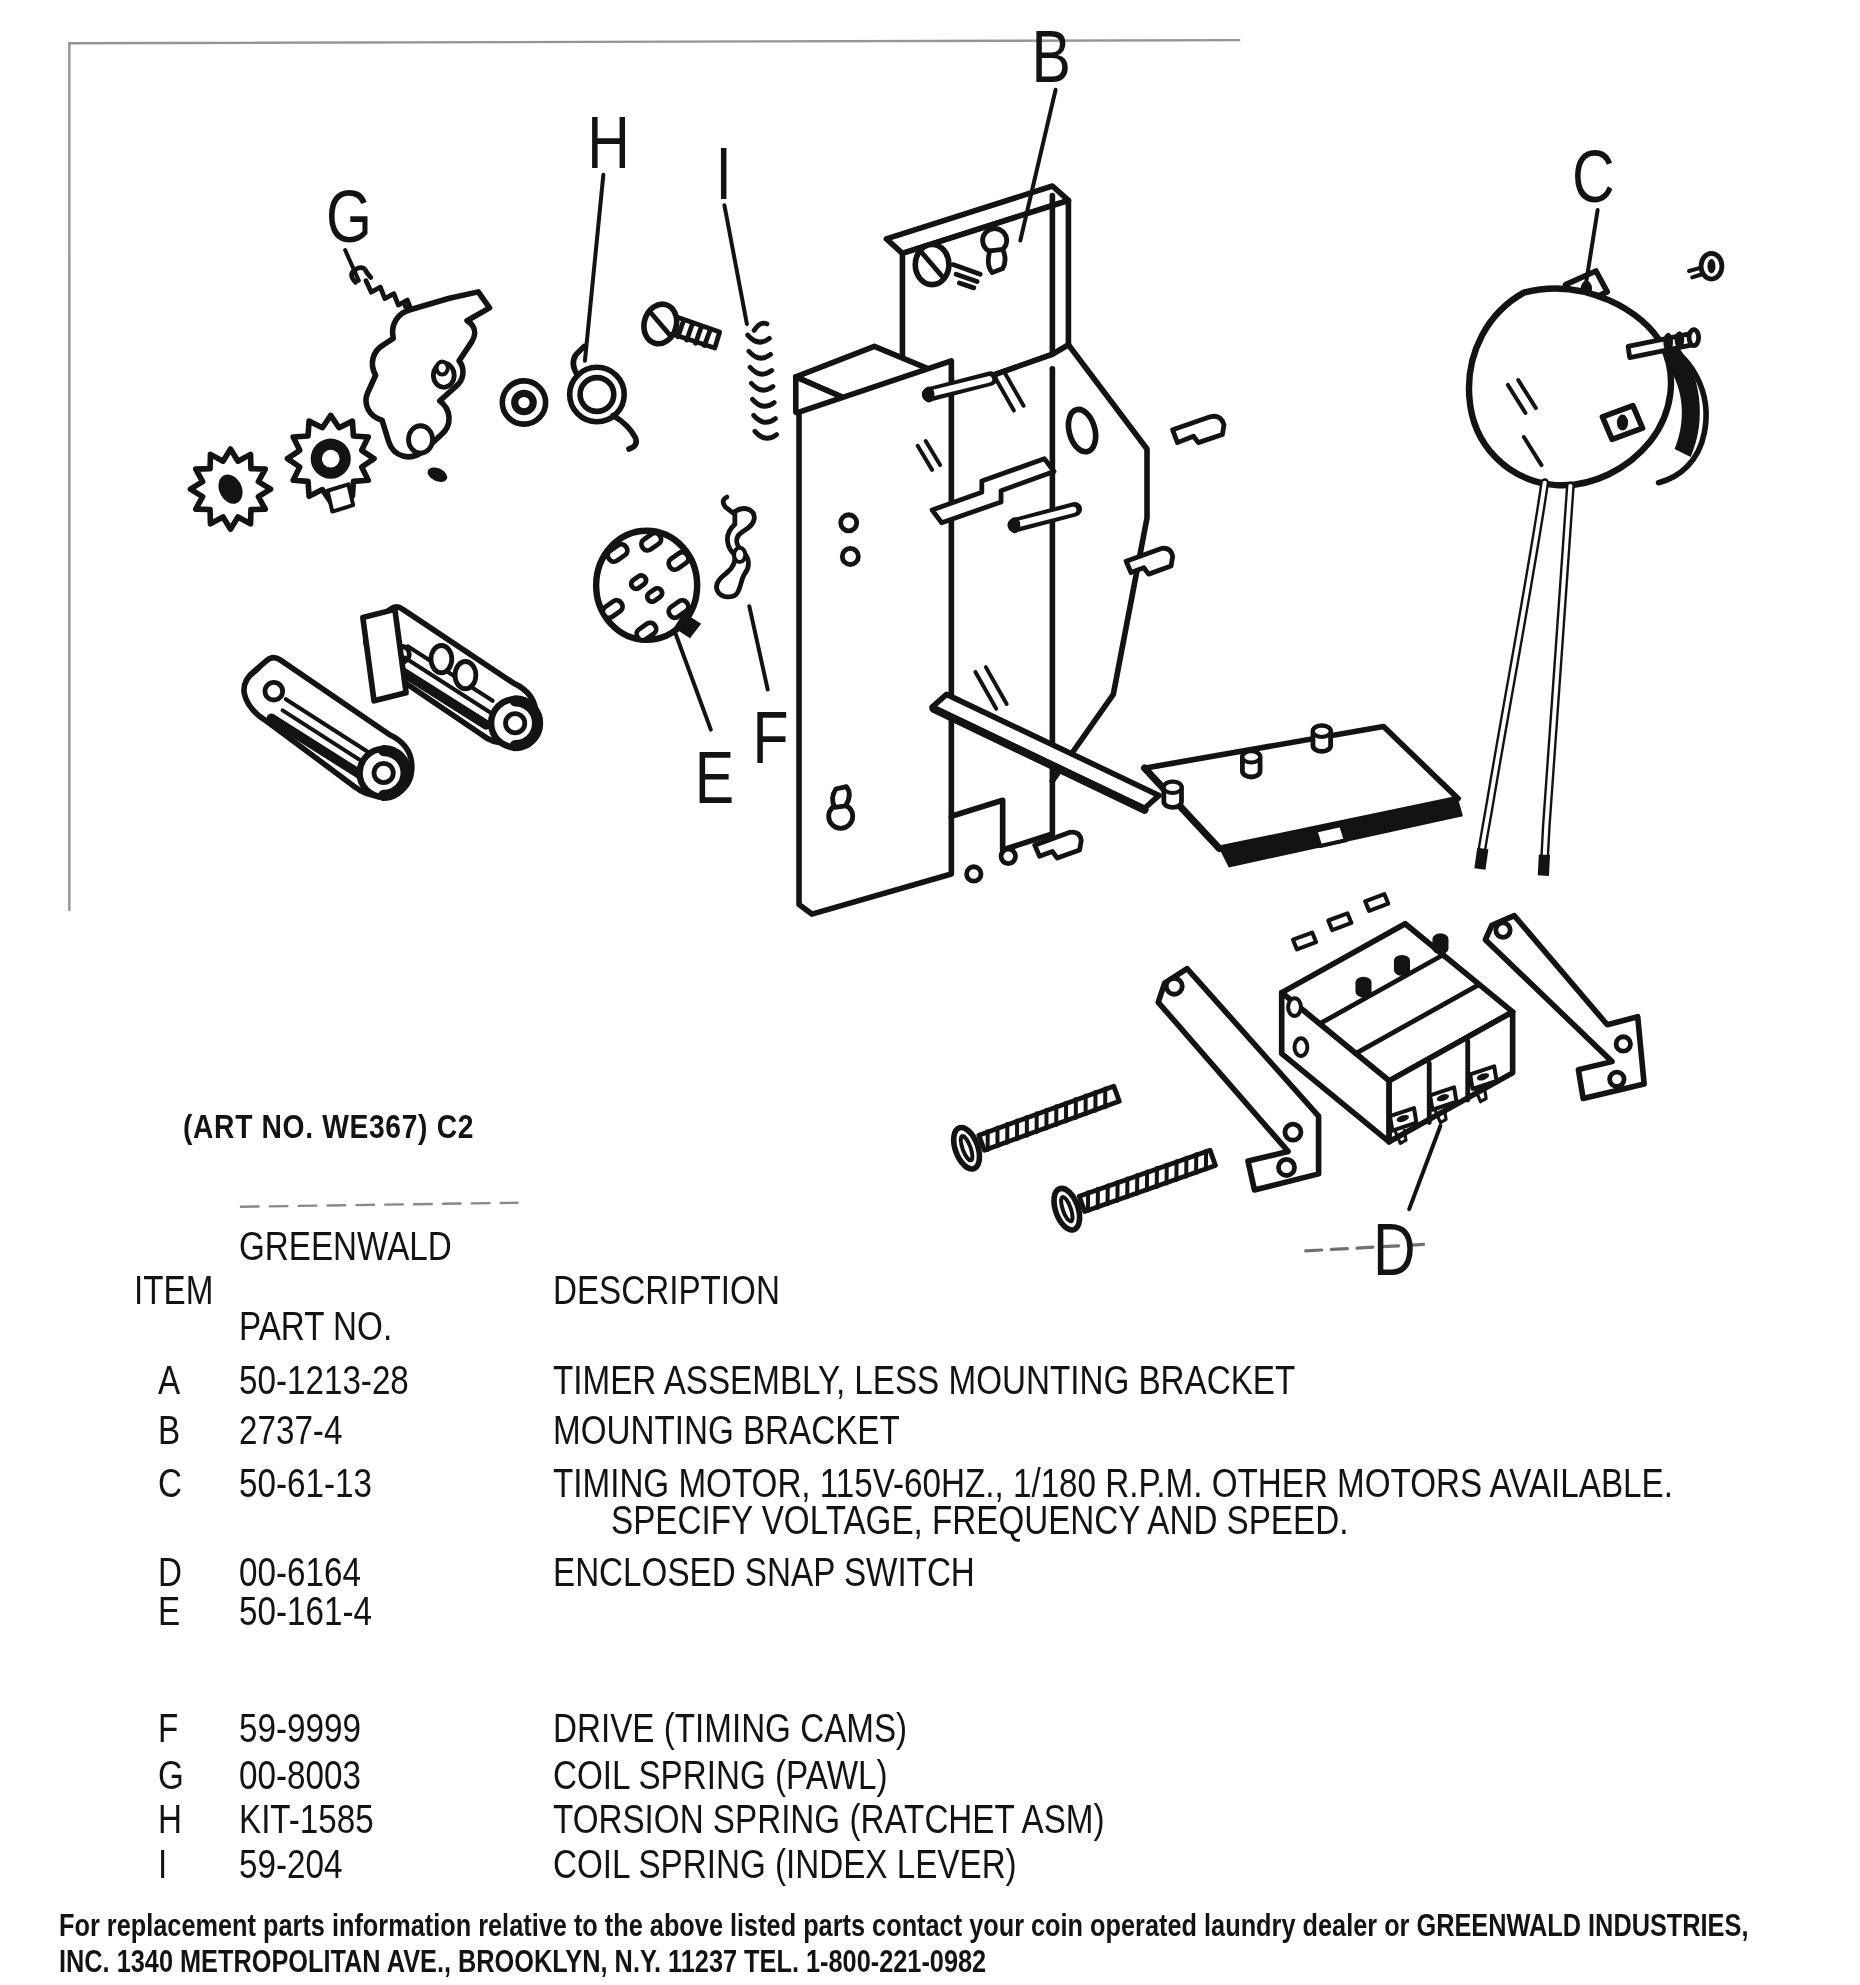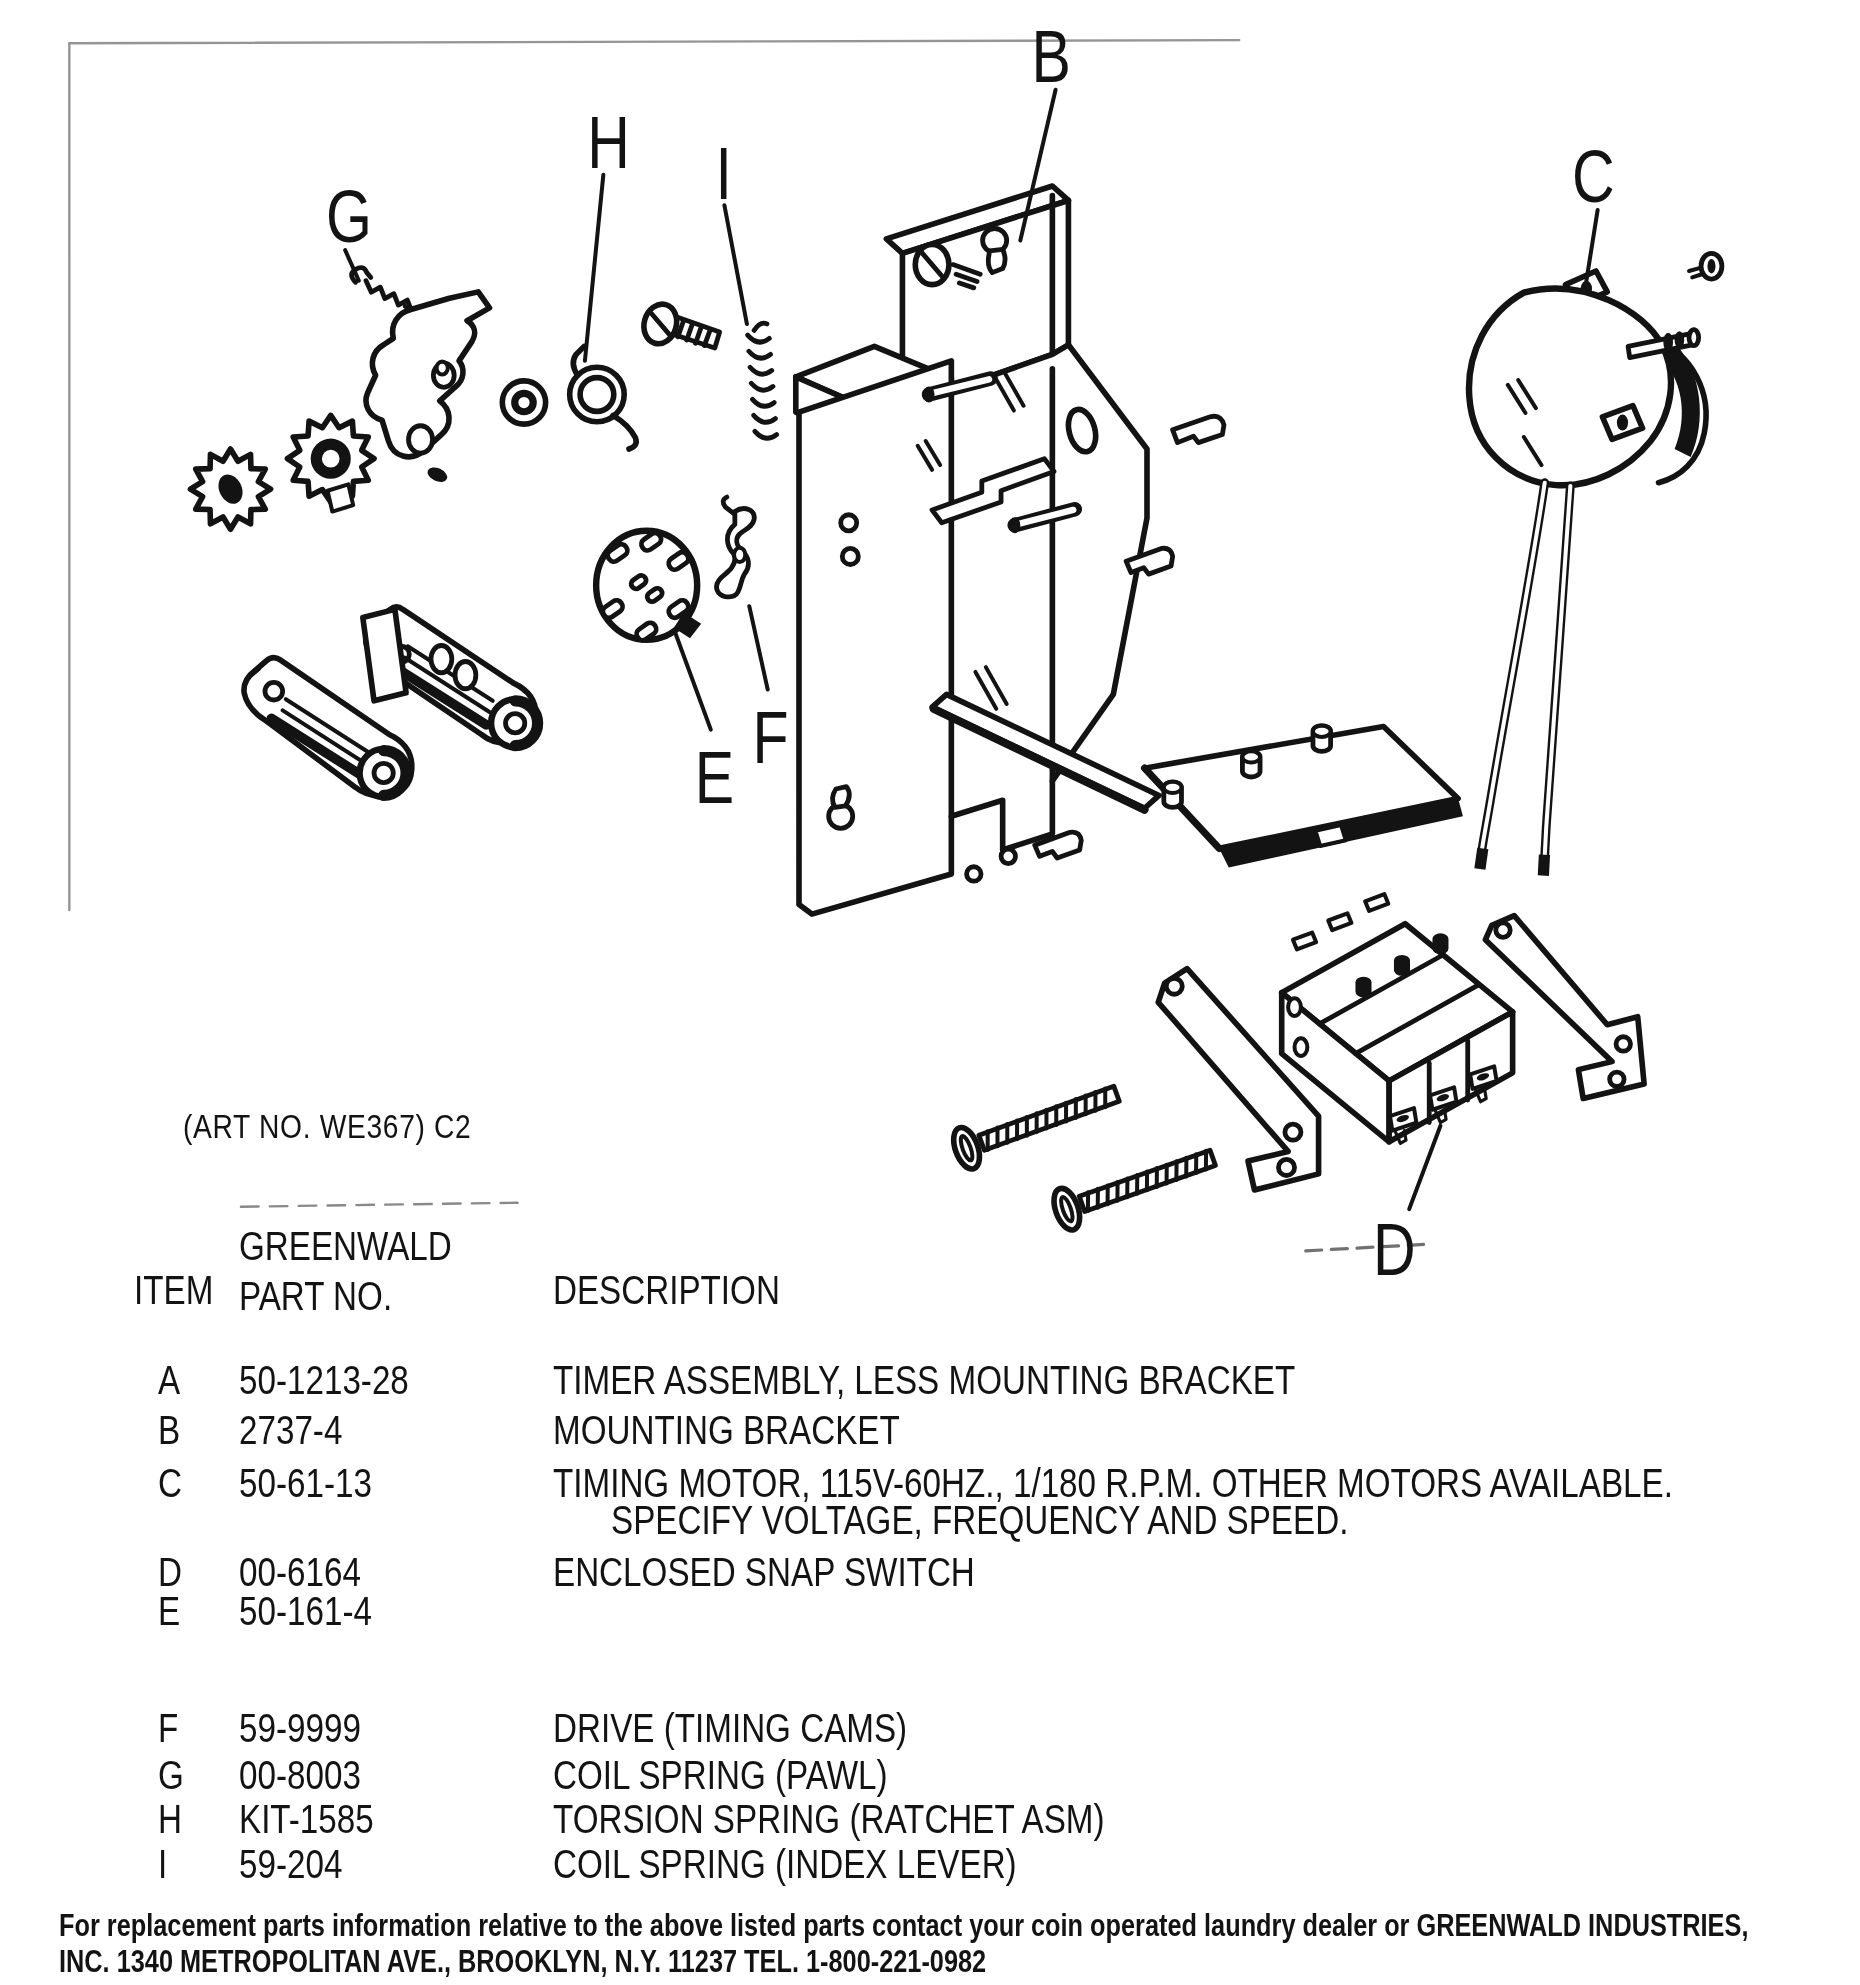--- a/index.html
+++ b/index.html
@@ -2,21 +2,21 @@
 <html style="font-size:13px"><head>
 <meta charset="utf-8">
 <style>
   html,body{margin:0;padding:0;background:#e8e8e8;}
   .page{position:relative;width:1861px;height:1985px;background:#ffffff;overflow:hidden;
         font-family:"Liberation Sans",sans-serif;color:#131313;}
   .cx{display:inline-block;transform:scaleX(.83);transform-origin:0 0;white-space:pre;}
   
   #diagram{position:absolute;left:0;top:0;}
   
-  .artno{position:absolute;left:183px;top:1107px;font-size:34px;font-weight:normal;letter-spacing:0.8px;}
+  .artno{position:absolute;left:183px;top:1107px;font-size:34px;font-weight:bold;letter-spacing:0.8px;}
   
   #parts-table{position:absolute;left:0;top:0;width:1850px;height:1985px;pointer-events:none;}
   .hdr{position:absolute;font-size:40px;line-height:40px;}
   .trow{position:absolute;left:0;width:1861px;}
   .cell{position:absolute;top:0;font-size:40px;line-height:37px;}
   .c-item{left:158px;}
   .c-part{left:239px;}
   .c-desc{left:553px;}
   .dline{height:37px;}
   .dline.indent{padding-left:58px;}
@@ -369,21 +369,21 @@
     </g>
   </svg>
 
   <div class="artno">
     <span class="cx">(ART NO. WE367) C2</span>
   </div>
 
   <div id="parts-table">
     <div class="hdr" style="left:239px;top:1226px"><span class="cx">GREENWALD</span></div>
     <div class="hdr" style="left:134px;top:1270px"><span class="cx">ITEM</span></div>
-    <div class="hdr" style="left:239px;top:1276px"><span class="cx">PART NO.</span></div>
+    <div class="hdr" style="left:239px;top:1306px"><span class="cx">PART NO.</span></div>
     <div class="hdr" style="left:553px;top:1270px"><span class="cx">DESCRIPTION</span></div>
     <div id="rows-host">
         <div class="trow" style="top: 1362px;">
           <div class="cell c-item"><span class="cx">A</span></div>
           <div class="cell c-part"><span class="cx">50-1213-28</span></div>
           <div class="cell c-desc">
             <div class="dline"><span class="cx">TIMER ASSEMBLY, LESS MOUNTING BRACKET</span></div>
           </div>
         </div>
         <div class="trow" style="top: 1412px;">

